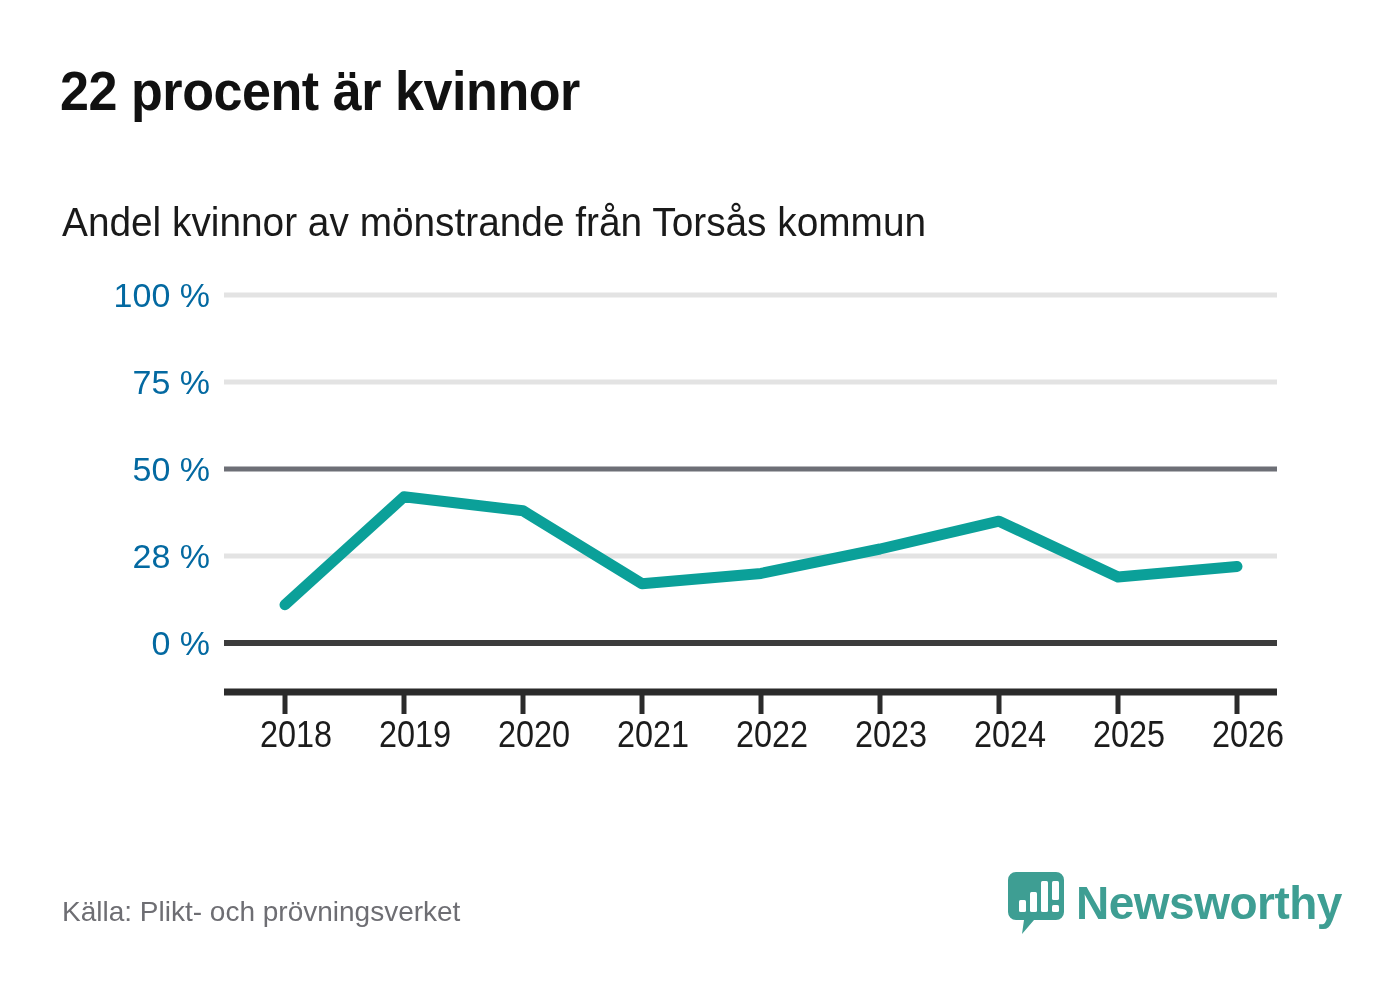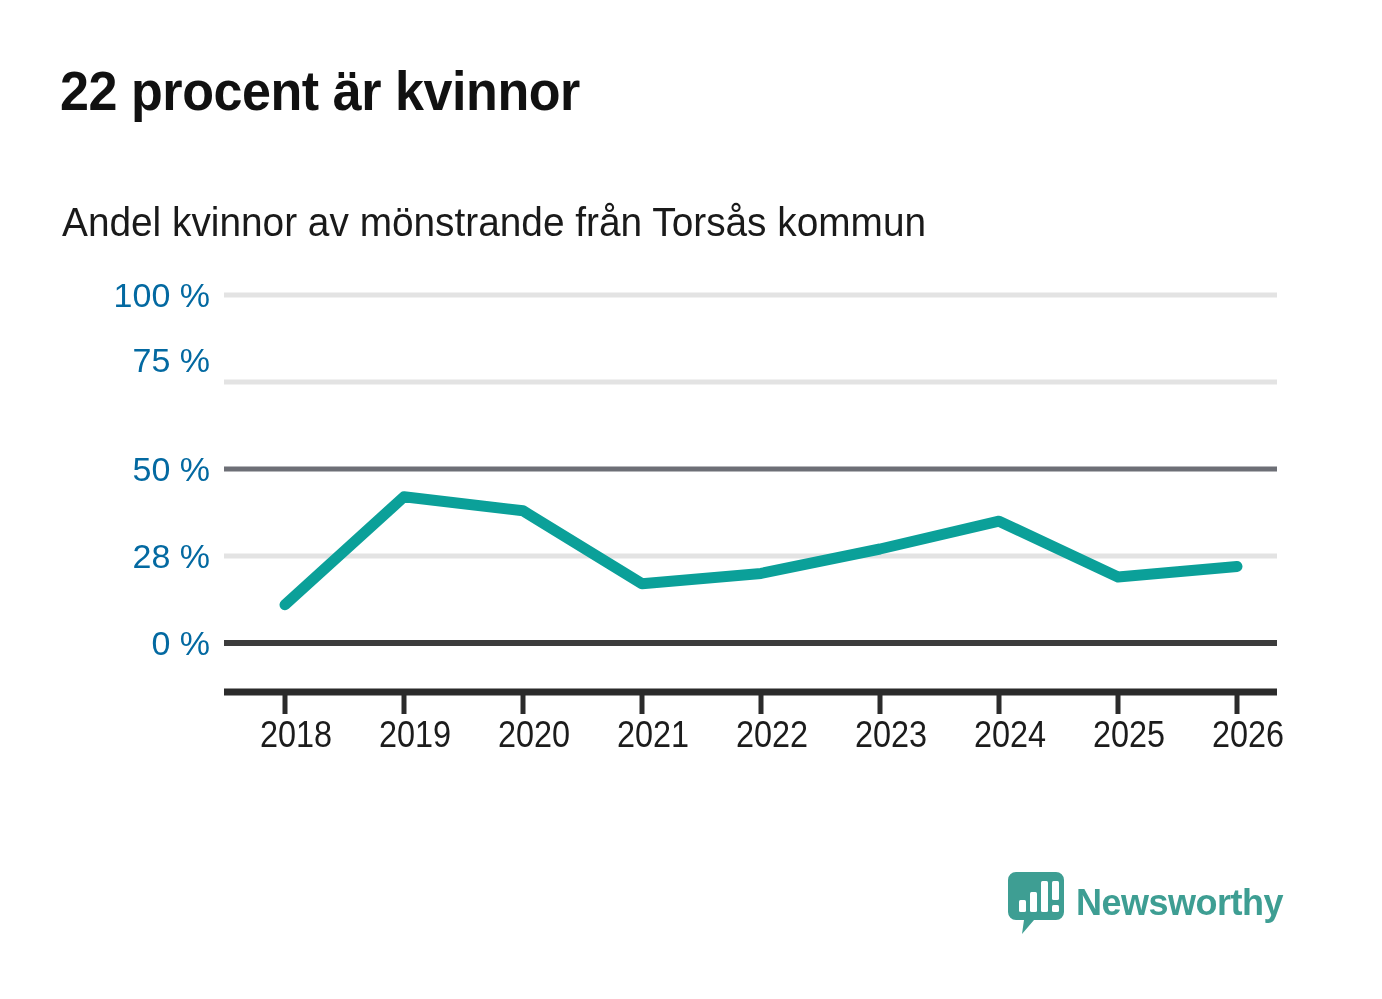--- a/index.html
+++ b/index.html
@@ -100,38 +100,38 @@
     display: flex;
     align-items: center;
     gap: 12px;
   }
   #logo-mark {
     width: 56px;
     height: 62px;
     display: block;
   }
   #logo-wordmark {
-    font-size: 36px;
+    font-size: 46px;
     font-weight: 700;
     color: #3e9e93;
     letter-spacing: -0.5px;
     line-height: 1;
   }
 </style>
 </head>
 <body>
 
 <div id="chart-card">
 
   <div id="chart-title">22 procent är kvinnor</div>
   <div id="chart-subtitle">Andel kvinnor av mönstrande från Torsås kommun</div>
 
   <div id="y-axis-labels">
     <div class="y-tick-label" style="top:276px;">100 %</div>
-    <div class="y-tick-label" style="top:341px;">75 %</div>
+    <div class="y-tick-label" style="top:363px;">75 %</div>
     <div class="y-tick-label" style="top:450px;">50 %</div>
     <div class="y-tick-label" style="top:537px;">28 %</div>
     <div class="y-tick-label" style="top:624px;">0 %</div>
   </div>
 
   <svg id="plot-area" viewBox="0 0 1382 999" xmlns="http://www.w3.org/2000/svg">
     <g>
       <line x1="224" y1="295" x2="1277" y2="295" stroke="#e3e3e3" stroke-width="5"></line>
       <line x1="224" y1="382" x2="1277" y2="382" stroke="#e3e3e3" stroke-width="5"></line>
       <line x1="224" y1="469" x2="1277" y2="469" stroke="#6d6f76" stroke-width="5"></line>
@@ -160,20 +160,21 @@
     <div class="x-tick-label" style="left:404px;">2019</div>
     <div class="x-tick-label" style="left:523px;">2020</div>
     <div class="x-tick-label" style="left:642px;">2021</div>
     <div class="x-tick-label" style="left:761px;">2022</div>
     <div class="x-tick-label" style="left:880px;">2023</div>
     <div class="x-tick-label" style="left:999px;">2024</div>
     <div class="x-tick-label" style="left:1118px;">2025</div>
     <div class="x-tick-label" style="left:1237px;">2026</div>
   </div>
 
+  <div id="source-note">Källa: Plikt- och prövningsverket</div>
 
   <div id="logo">
     <svg id="logo-mark" viewBox="0 0 56 62" xmlns="http://www.w3.org/2000/svg">
       <path d="M8 0 H48 A8 8 0 0 1 56 8 V40 A8 8 0 0 1 48 48 H26 L14 62 L16 48 H8 A8 8 0 0 1 0 40 V8 A8 8 0 0 1 8 0 Z" fill="#3e9e93"></path>
       <rect x="11" y="28" width="7" height="12" rx="1.5" fill="#ffffff"></rect>
       <rect x="22" y="20" width="7" height="20" rx="1.5" fill="#ffffff"></rect>
       <rect x="33" y="9" width="7" height="31" rx="1.5" fill="#ffffff"></rect>
       <rect x="44" y="9" width="7" height="19" rx="1.5" fill="#ffffff"></rect>
       <rect x="44" y="33" width="7" height="7" rx="1.5" fill="#ffffff"></rect>
     </svg>

